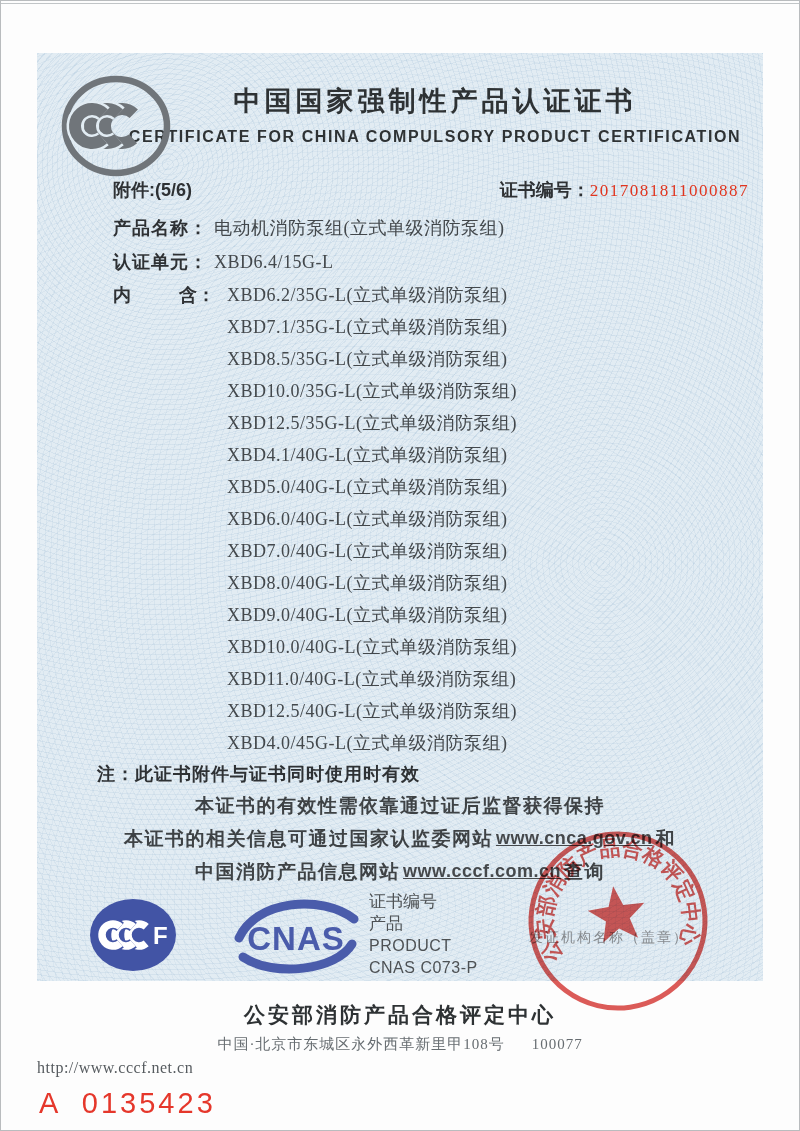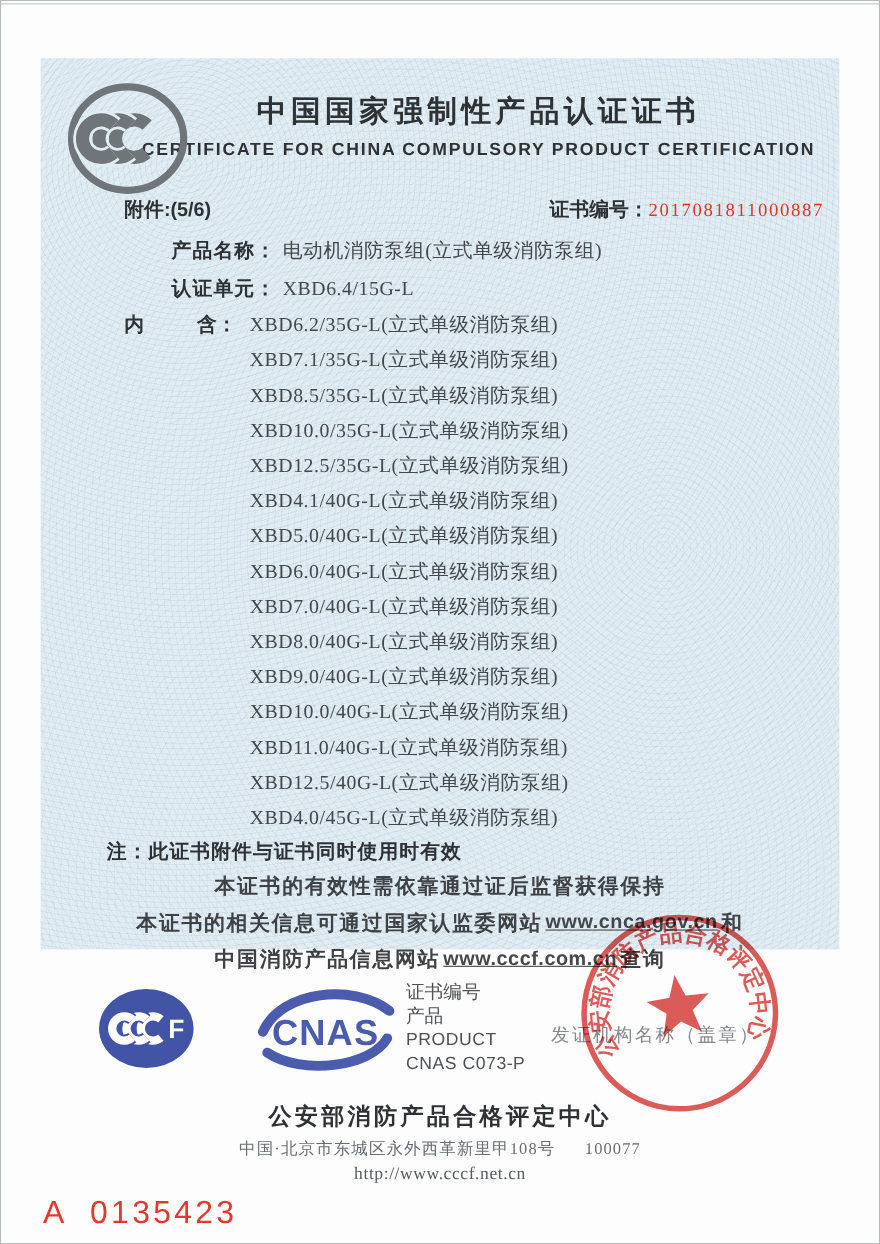--- a/index.html
+++ b/index.html
@@ -12,21 +12,21 @@
     overflow:hidden;
     border:1px solid #b9bcbe;
   }
   body::before {
     content:""; position:absolute; left:0; top:2px; width:100%; height:1px;
     background:#9aa0a4; opacity:.6;
   }
 
   
   .page {
-    position:absolute; left:36px; top:52px; width:726px; height:810px;
+    position:absolute; left:36px; top:52px; width:726px; height:928px;
     background-color:#e2ecf3;
     background-image:
       repeating-radial-gradient(circle at 18% 12%, rgba(140,175,205,.16) 0 1px, transparent 1px 5px),
       repeating-radial-gradient(circle at 78% 55%, rgba(140,175,205,.13) 0 1px, transparent 1px 6px),
       repeating-radial-gradient(circle at 45% 92%, rgba(140,175,205,.11) 0 1px, transparent 1px 7px);
   }
 
   
   .page-header { position:relative; height:122px; }
   .ccc-top-logo { position:absolute; left:22px; top:20px; }
@@ -45,21 +45,21 @@
     padding:0 14px 0 76px;
   }
   .attachment { font-size:18px; font-weight:bold; color:#2e3134; }
   .certno-label { font-size:18px; font-weight:bold; color:#2e3134; }
   .certno-value {
     font-family:"Liberation Serif", serif;
     font-size:17px; color:#e0351f; letter-spacing:1.5px;
   }
 
   
-  .fields { margin-top:6px;margin-left:43px; }
+  .fields { margin-top:6px; }
   .field-row { height:34px; display:flex; align-items:center; padding-left:76px; }
   .field-label { font-size:18px; font-weight:bold; color:#2e3134; letter-spacing:1px; }
   .field-value {
     font-family:"Liberation Serif", serif;
     font-size:18px; color:#43484c; letter-spacing:.5px; margin-left:6px;
   }
 
   
   .included-first { height:32px; display:flex; align-items:center; padding-left:76px; }
   .lbl-inner { font-size:18px; font-weight:bold; color:#2e3134; }
@@ -82,39 +82,39 @@
   }
 
   
   .cccf-logo { position:absolute; left:52px; top:838px; }
   .cnas-logo { position:absolute; left:195px; top:840px; }
   .acc-text { position:absolute; left:332px; top:838px; line-height:22px; color:#4d5154; }
   .acc-cn { font-family:"Liberation Serif", serif; font-size:17px; }
   .acc-en { font-size:16px; letter-spacing:.5px; }
 
   .stamp-caption {
-    position:absolute; left:464px; top:876px;
-    font-family:"Liberation Serif", serif; font-size:17px; letter-spacing:2px;
+    position:absolute; left:492px; top:876px;
+    font-family:"Liberation Serif", serif; font-size:14px; letter-spacing:2px;
     color:#85898d;
   }
   .stamp { position:absolute; left:479px; top:766px; opacity:.87; mix-blend-mode:multiply; }
 
   
   .issuer-name {
     position:absolute; left:0; top:948px; width:100%; text-align:center;
     font-family:"Liberation Serif", serif; font-size:21px; font-weight:bold;
     color:#2e3234; letter-spacing:3px;
   }
   .issuer-address {
     position:absolute; left:0; top:982px; width:100%; text-align:center;
     font-family:"Liberation Serif", serif; font-size:15px; color:#676d71; letter-spacing:1px;
   }
   .issuer-address .postcode { margin-left:22px; letter-spacing:1px; }
   .issuer-site {
-    position:absolute; left:0; top:1006px; width:100%; text-align:center;
+    position:absolute; left:0; top:1006px; width:100%; 
     font-family:"Liberation Serif", serif; font-size:16px; color:#565b5f; letter-spacing:.5px;
   }
 
   
   .serial {
     position:absolute; left:38px; top:1086px;
     font-size:29px; color:#e5372b; letter-spacing:3px; white-space:pre;
   }
 </style>
 </head>

